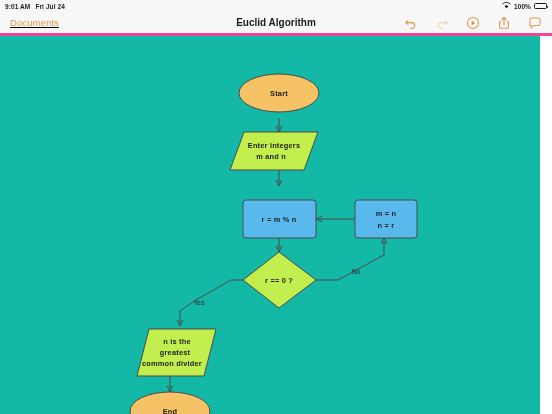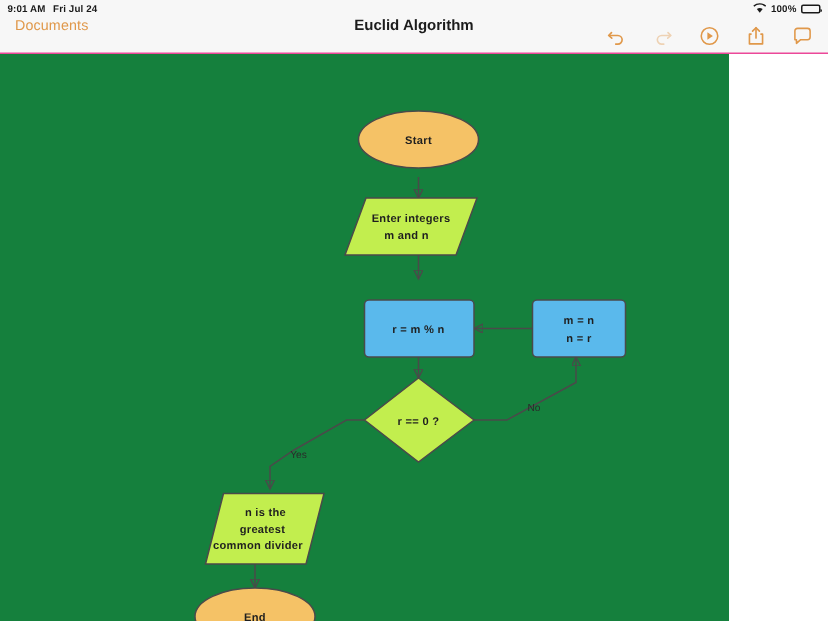--- a/index.html
+++ b/index.html
@@ -46,25 +46,27 @@
     width: 1.2px; height: 2.4px;
     background: #1a1a1a;
     border-radius: 0 1px 1px 0;
   }
   .battery-fill { background: #1a1a1a; height: 100%; width: 100%; border-radius: 0.4px; }
 
   
   .toolbar {
     height: 24px;
     background: #f7f7f7;
-    border-bottom: 1px solid #ec4899;
-    display: flex;
+    border-bottom: 3px solid #ec4899;
+    display: flex;
+    align-items: center;
     padding: 0 10px;
     box-sizing: border-box;
     position: relative;
+    text-decoration: underline;
   }
   .docs-button {
     color: #e0984a;
     font-size: 9.5px;
     cursor: pointer;
     letter-spacing: 0.1px;
   }
   .doc-title {
     position: absolute;
     left: 0; right: 0;
@@ -87,23 +89,23 @@
     display: flex;
     align-items: center;
     justify-content: center;
   }
   .tool-icon.disabled { opacity: 0.38; cursor: default; }
 
   
   .canvas {
     position: absolute;
     top: 36px; left: 0;
-    width: 486px;
+    width: 540px;
     height: 378px;
-    background: #15803d;
+    background: #14b8a6;
     text-decoration: underline;
   }
   .canvas svg { display: block; }
 
   .node-text {
     font-family: "Liberation Sans", sans-serif;
     font-size: 7.4px;
     font-weight: bold;
     fill: #1f1f1f;
     text-anchor: middle;

